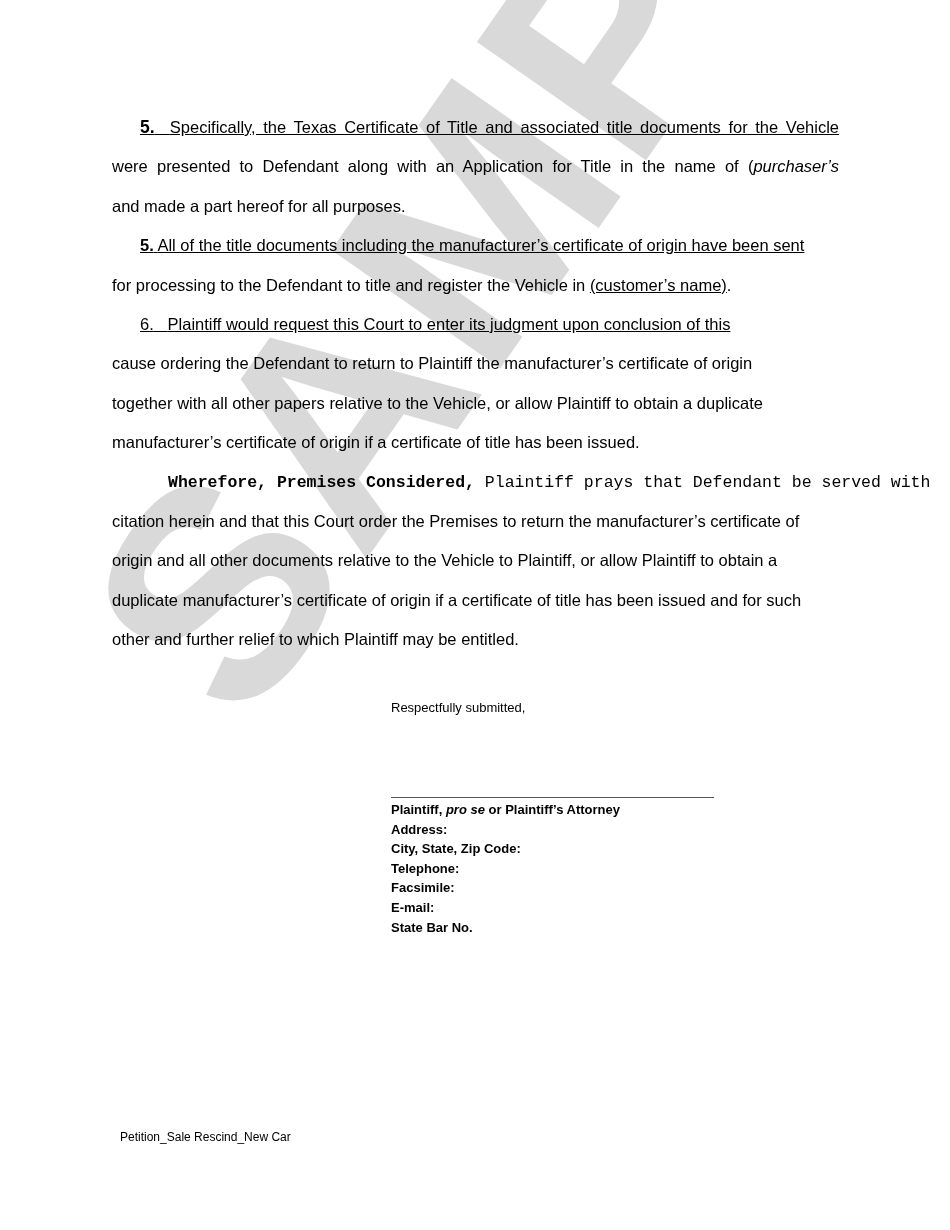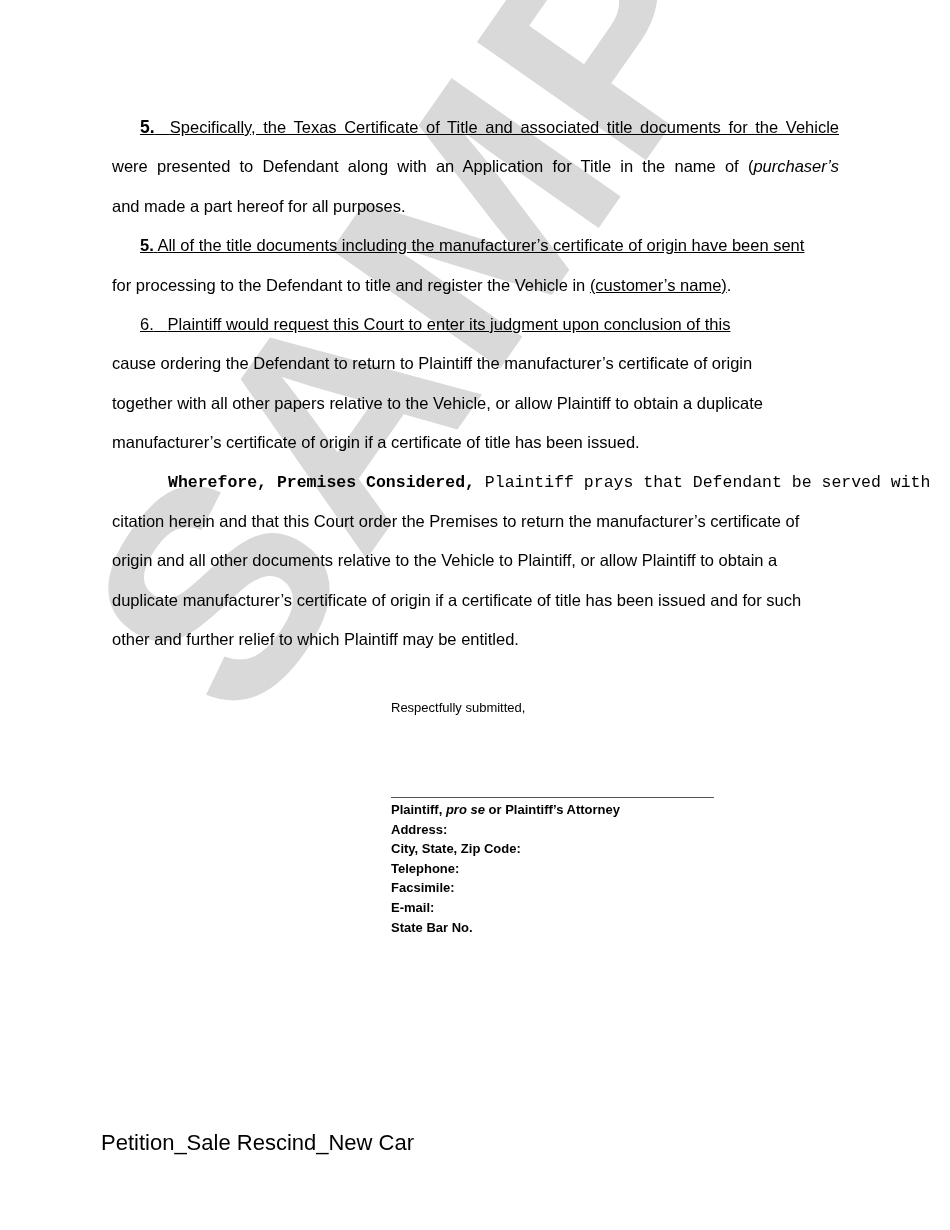--- a/index.html
+++ b/index.html
@@ -15,21 +15,21 @@
     .ind { padding-left: 28px; text-decoration: underline; }
     .ind2 { padding-left: 56px; font-family: Liberation Mono, monospace; }
     .num-bold { font-weight: 700; font-size: 17.5px; }
     .u { text-decoration: underline; }
     .iu { font-style: italic; }
     .b { font-weight: 700; }
     .sig { position: absolute; left: 391px; z-index: 1; font-size: 13px; }
     .resp { top: 700px; }
     .sigline { position: absolute; left: 391px; top: 797px; width: 323px; border-top: 1px solid #555; }
     .block { top: 800px; line-height: 19.6px; font-weight: bold; }
-    .footer { position: absolute; left: 101px; top: 1130px; font-size: 22px; z-index: 1; }
+    .footer { position: absolute; left: 120px; top: 1130px; font-size: 12px; z-index: 1; }
   </style>
 </head>
 <body>
 
 <div class="watermark">SAMPLE</div>
 
 <div class="page">
 
   <div class="line just ind"><span class="num-bold">5.</span>&nbsp;&nbsp;<span>Specifically, the Texas Certificate of Title and associated title documents for the Vehicle</span></div>
   <div class="line just"><span>were presented to Defendant along with an Application for Title in the name of (</span><span class="iu">purchaser’s</span></div>

